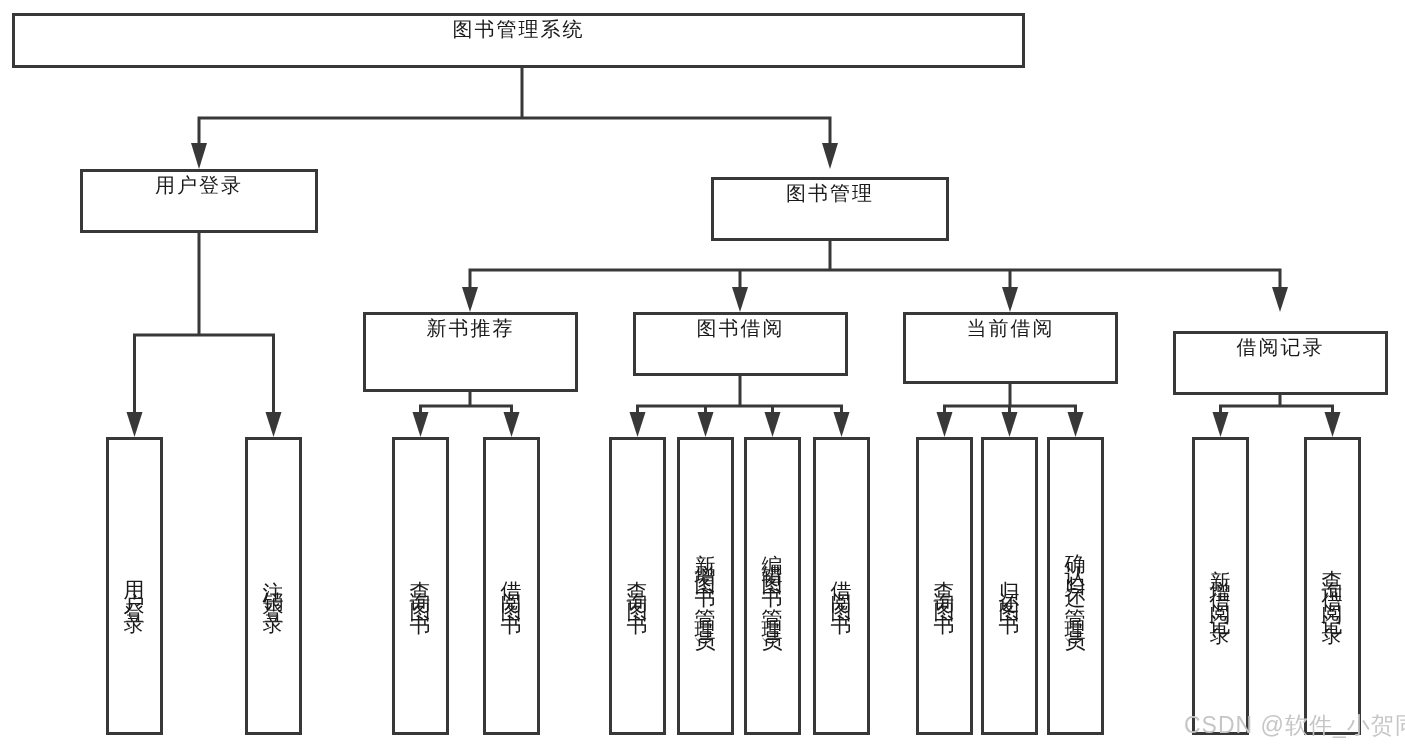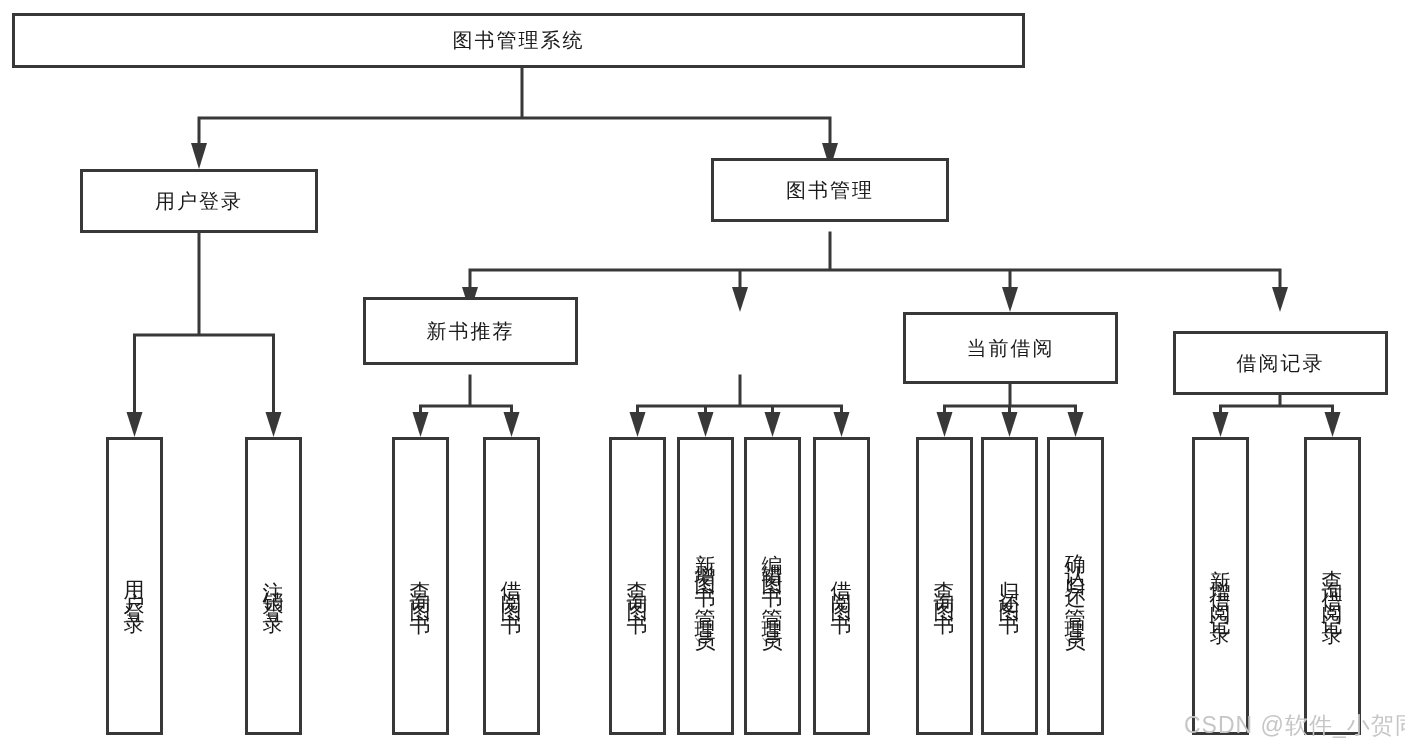--- a/index.html
+++ b/index.html
@@ -3,21 +3,21 @@
 <meta charset="utf-8">
 <style>
   html,body{margin:0;padding:0;background:#fff;}
   .canvas{
     position:relative;width:1405px;height:747px;background:#ffffff;
     font-family:"Liberation Sans","DejaVu Sans",sans-serif;color:#1a1a1a;overflow:hidden;
   }
   .connectors{position:absolute;left:0;top:0;pointer-events:none;}
   .node{
     position:absolute;box-sizing:border-box;background:#fff;border:3px solid #383838;
-    display:flex;align-items:center;justify-content:center;
+    display:flex;justify-content:center;
     font-size:20px;letter-spacing:2px;white-space:nowrap;z-index:2;
   }
   .vnode{
     position:absolute;box-sizing:border-box;background:#fff;border:3px solid #383838;
     top:437px;width:57px;height:298px;
     display:flex;align-items:center;justify-content:center;z-index:2;
   }
   .vnode span{
     writing-mode:vertical-rl;text-orientation:mixed;
     font-size:21px;letter-spacing:11px;line-height:1;white-space:nowrap;
@@ -72,26 +72,29 @@
     </g>
   </svg>
 
   <div class="node" style="left:12px;top:13px;width:1013px;height:55px">
     <span>图书管理系统</span>
   </div>
 
   <div class="node" style="left:80px;top:169px;width:238px;height:64px">
     <span>用户登录</span>
   </div>
-  <div class="node" style="left:711px;top:158px;width:238px;height:64px">
+  <div class="node" style="left:711px;top:177px;width:238px;height:64px">
     <span>图书管理</span>
   </div>
 
-  <div class="node" style="left:363px;top:297px;width:215px;height:68px">
+  <div class="node" style="left:363px;top:312px;width:215px;height:80px">
     <span>新书推荐</span>
+  </div>
+  <div class="node" style="left:633px;top:312px;width:215px;height:64px">
+    <span>图书借阅</span>
   </div>
   <div class="node" style="left:903px;top:312px;width:215px;height:72px">
     <span>当前借阅</span>
   </div>
   <div class="node" style="left:1173px;top:331px;width:215px;height:64px">
     <span>借阅记录</span>
   </div>
 
   <div class="vnode" style="left:106px">
     <span>用户登录</span>

